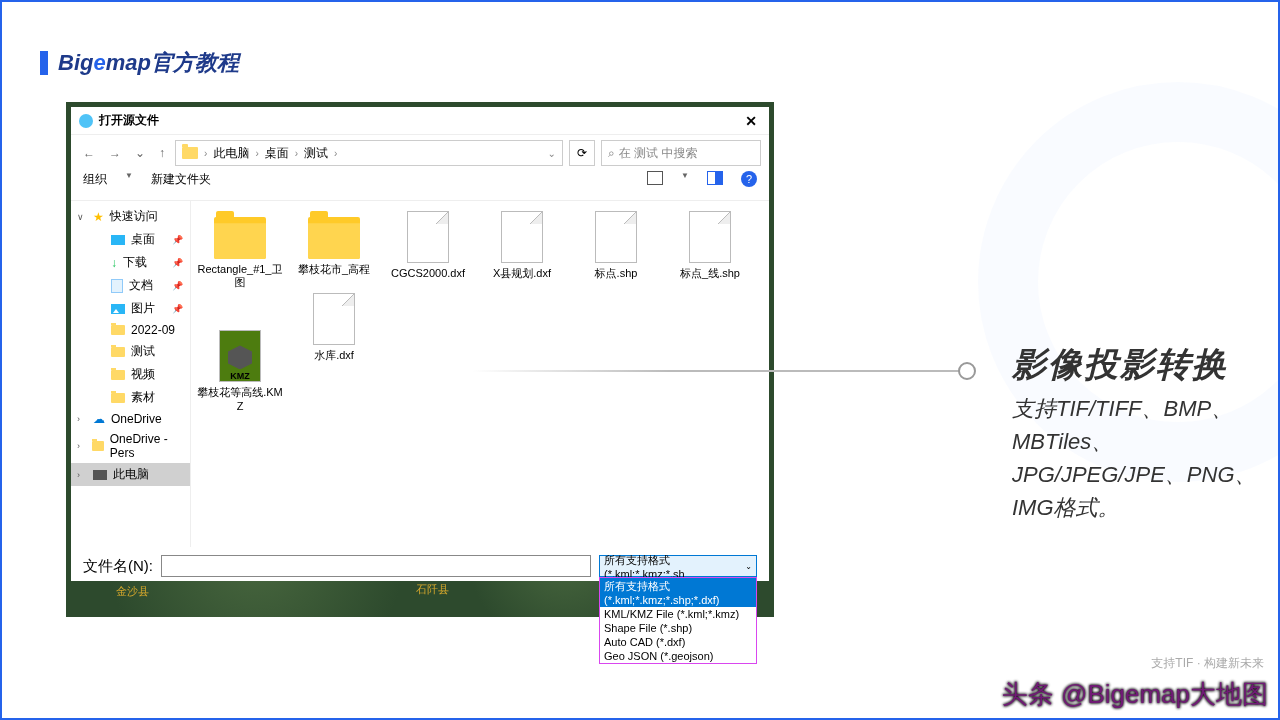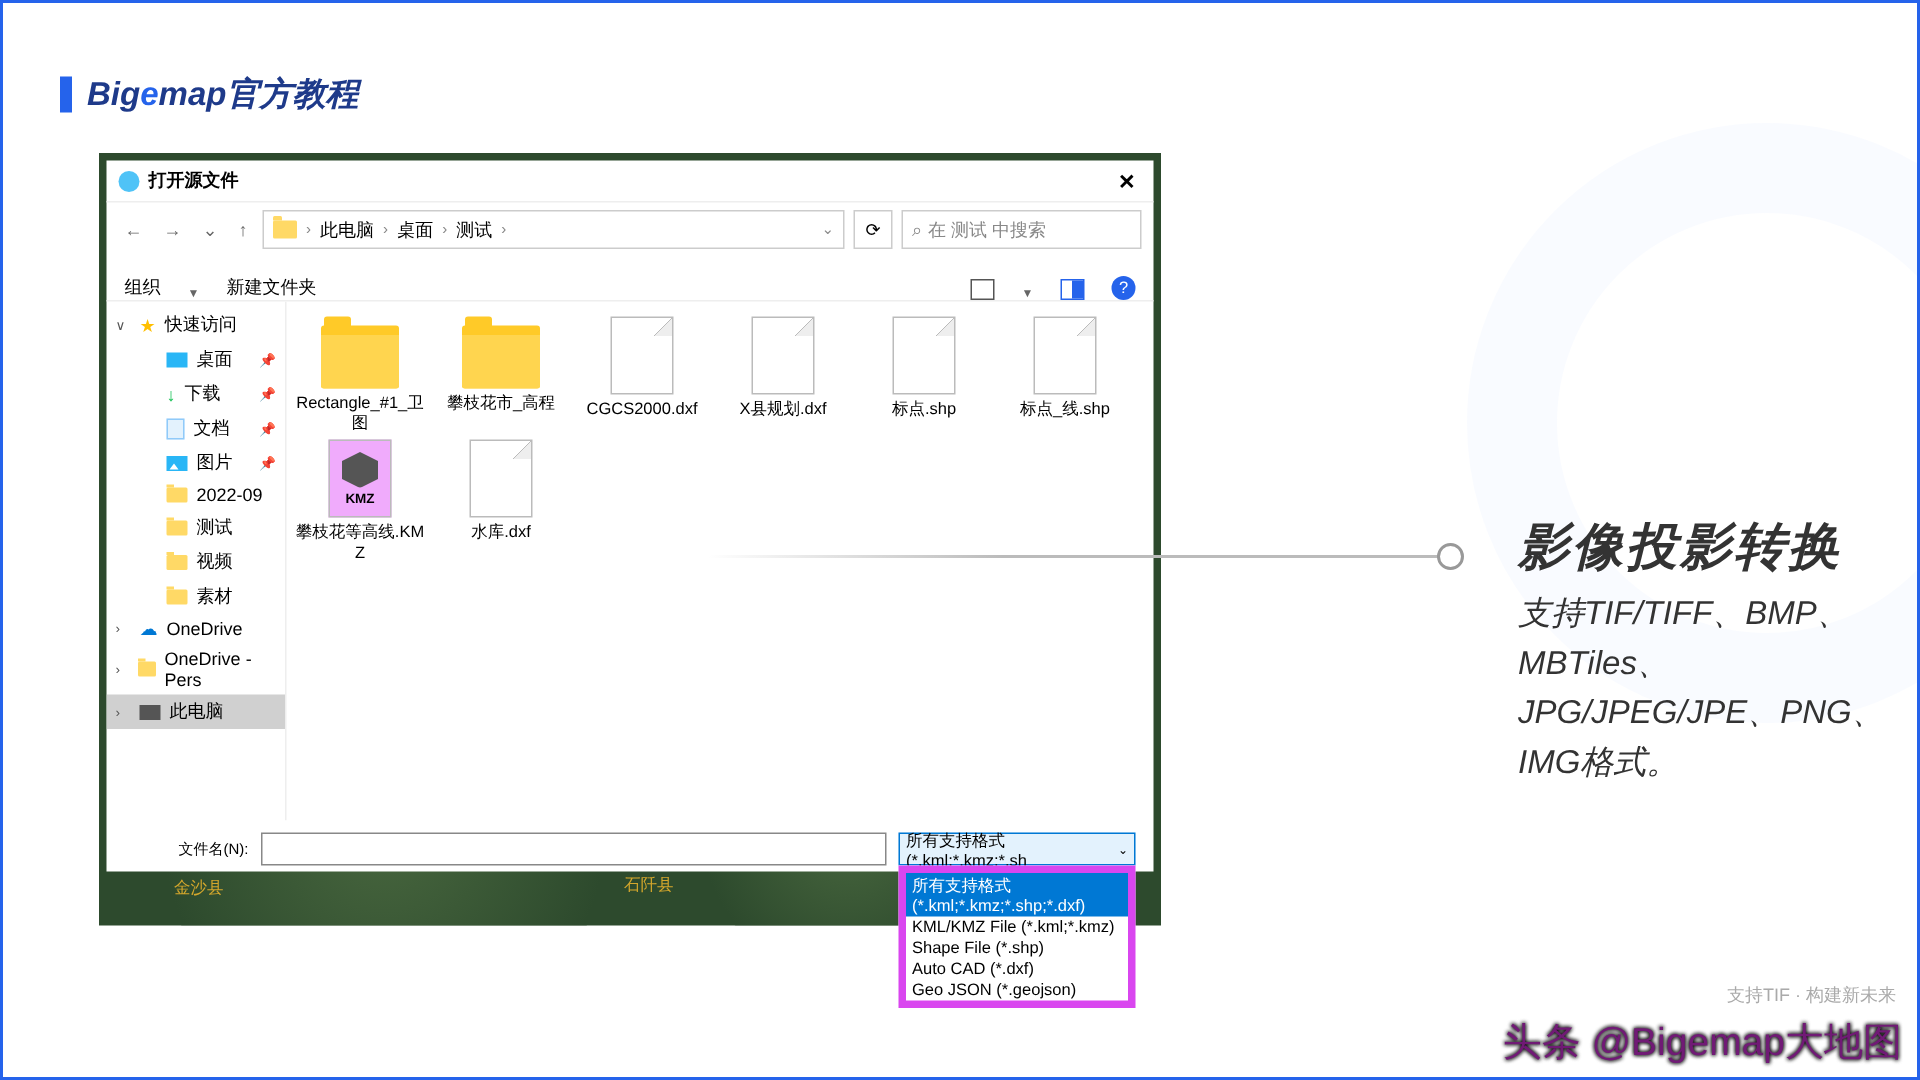--- a/index.html
+++ b/index.html
@@ -16,21 +16,21 @@
 .dlg-title .icon { width: 14px; height: 14px; border-radius: 50%; background: #4fc3f7; margin-right: 6px; }
 .dlg-title .close { margin-left: auto; font-size: 14px; cursor: pointer; padding: 0 4px; }
 .nav-row { height: 36px; display: flex; align-items: center; padding: 0 8px; gap: 6px; }
 .nav-btn { color: #666; padding: 2px 4px; }
 .nav-path { flex: 1; height: 26px; border: 1px solid #ccc; display: flex; align-items: center; padding: 0 6px; gap: 6px; }
 .nav-path .folder-i { width: 16px; height: 12px; background: #ffd966; border-radius: 1px; position: relative; }
 .nav-path .folder-i:before { content: ''; position: absolute; top: -3px; left: 0; width: 6px; height: 3px; background: #ffd966; border-radius: 1px 1px 0 0; }
 .nav-path .sep { color: #888; font-size: 10px; }
 .nav-refresh { width: 26px; height: 26px; border: 1px solid #ccc; display: flex; align-items: center; justify-content: center; }
 .search-box { width: 160px; height: 26px; border: 1px solid #ccc; display: flex; align-items: center; padding: 0 6px; gap: 4px; color: #888; }
-.toolbar { height: 30px; display: flex; align-items: flex-end; padding: 0 12px; gap: 18px; border-bottom: 1px solid #eee; }
+.toolbar { height: 30px; display: flex; align-items: flex-start; padding: 0 12px; gap: 18px; border-bottom: 1px solid #eee; }
 .toolbar .sp { flex: 1; }
 .tb-ico { width: 16px; height: 14px; border: 1px solid #555; display: inline-block; }
 .tb-ico.blue { background: linear-gradient(90deg, #fff 50%, #2563eb 50%); border-color: #2563eb; }
 .tb-help { width: 16px; height: 16px; border-radius: 50%; background: #2563eb; color: #fff; display: flex; align-items: center; justify-content: center; font-size: 11px; }
 .body { flex: 1; display: flex; overflow: hidden; }
 .sidebar { width: 120px; border-right: 1px solid #eee; overflow-y: auto; padding: 4px 0; }
 .sb-item { display: flex; align-items: center; padding: 3px 6px; gap: 6px; font-size: 12px; cursor: pointer; }
 .sb-item.sel { background: #d0d0d0; }
 .sb-item .chev { width: 10px; font-size: 9px; color: #555; }
 .sb-item .pin { margin-left: auto; font-size: 9px; color: #888; }
@@ -45,31 +45,31 @@
 .si-cloud { color: #0078d4; }
 .si-pc { width: 14px; height: 10px; background: #555; }
 .files { flex: 1; padding: 10px 6px; display: flex; flex-wrap: wrap; align-content: flex-start; gap: 4px 8px; }
 .file { width: 86px; display: flex; flex-direction: column; align-items: center; text-align: center; font-size: 11px; gap: 4px; }
 .file .name { word-break: break-all; line-height: 1.2; }
 .fi-folder { width: 52px; height: 42px; background: #ffca28; border-radius: 2px; position: relative; margin-top: 6px; }
 .fi-folder:before { content: ''; position: absolute; top: -6px; left: 2px; width: 18px; height: 8px; background: #ffca28; border-radius: 2px 2px 0 0; }
 .fi-folder:after { content: ''; position: absolute; inset: 0; background: #ffd54f; border-radius: 2px; clip-path: polygon(0 15%, 100% 15%, 100% 100%, 0 100%); }
 .fi-doc { width: 42px; height: 52px; background: #fff; border: 1px solid #bbb; position: relative; }
 .fi-doc:before { content: ''; position: absolute; top: 0; right: 0; width: 12px; height: 12px; background: linear-gradient(135deg, #fff 48%, #bbb 50%, #eee 52%); }
-.fi-kmz { width: 42px; height: 52px; background: #f0abfc; border: 1px solid #bbb; position: relative; display: flex; flex-direction: column; align-items: center; justify-content: center; }
+.fi-kmz { width: 42px; height: 52px; background: #4d7c0f; border: 1px solid #bbb; position: relative; display: flex; flex-direction: column; align-items: center; justify-content: flex-end; margin-top: 37px; }
 .fi-kmz .cube { width: 24px; height: 24px; background: #555; clip-path: polygon(50% 0, 100% 25%, 100% 75%, 50% 100%, 0 75%, 0 25%); }
 .fi-kmz .tag { font-size: 9px; font-weight: bold; margin-top: 2px; }
 .footer { padding: 8px 12px 4px; }
 .fn-row { display: flex; align-items: center; gap: 8px; }
-.fn-row label { font-size: 10px; margin-left: 36px; }
+.fn-row label { font-size: 15px; }
 .fn-input { flex: 1; height: 22px; border: 1px solid #888; background: #fff; }
 .fn-combo { width: 158px; position: relative; }
 .fn-combo-btn { height: 22px; border: 1px solid #0078d4; background: #e3f2fd; display: flex; align-items: center; padding: 0 4px; font-size: 11px; }
 .fn-combo-btn .arr { margin-left: auto; font-size: 8px; }
-.fn-drop { position: absolute; top: 22px; left: 0; width: 100%; background: #fff; border: 5px solid #d946ef; z-index: 10; }
+.fn-drop { position: absolute; top: 22px; left: 0; width: 100%; background: #fff; border: 1px solid #d946ef; z-index: 10; }
 .fn-drop div { padding: 1px 4px; font-size: 11px; }
 .fn-drop div.sel { background: #0078d4; color: #fff; }
 .annot-line { position: absolute; left: 470px; top: 368px; width: 492px; height: 2px; background: linear-gradient(90deg, rgba(200,200,200,0) 0%, #bbb 40%, #bbb 100%); }
 .annot-dot { position: absolute; left: 956px; top: 360px; width: 18px; height: 18px; border: 2px solid #999; border-radius: 50%; background: #fff; }
 .annot { position: absolute; left: 1010px; top: 340px; width: 268px; }
 .annot h2 { font-size: 34px; color: #333; font-weight: bold; font-style: italic; letter-spacing: 2px; }
 .annot p { font-size: 22px; color: #333; line-height: 1.5; font-style: italic; margin-top: 4px; }
 .foot-txt { position: absolute; right: 14px; bottom: 46px; font-size: 12px; color: #aaa; }
 .watermark { position: absolute; right: 10px; bottom: 6px; font-size: 26px; color: #701a75; text-shadow: 0 0 3px #000, 0 0 3px #000; font-weight: 500; }
 .bg-swirl { position: absolute; right: -100px; top: 80px; width: 400px; height: 400px; border: 60px solid #f0f4ff; border-radius: 50%; opacity: 0.4; }

